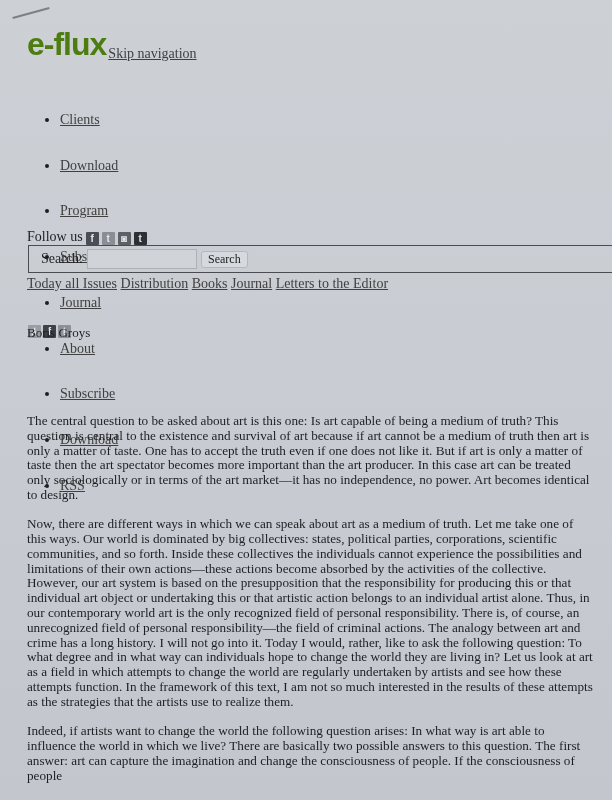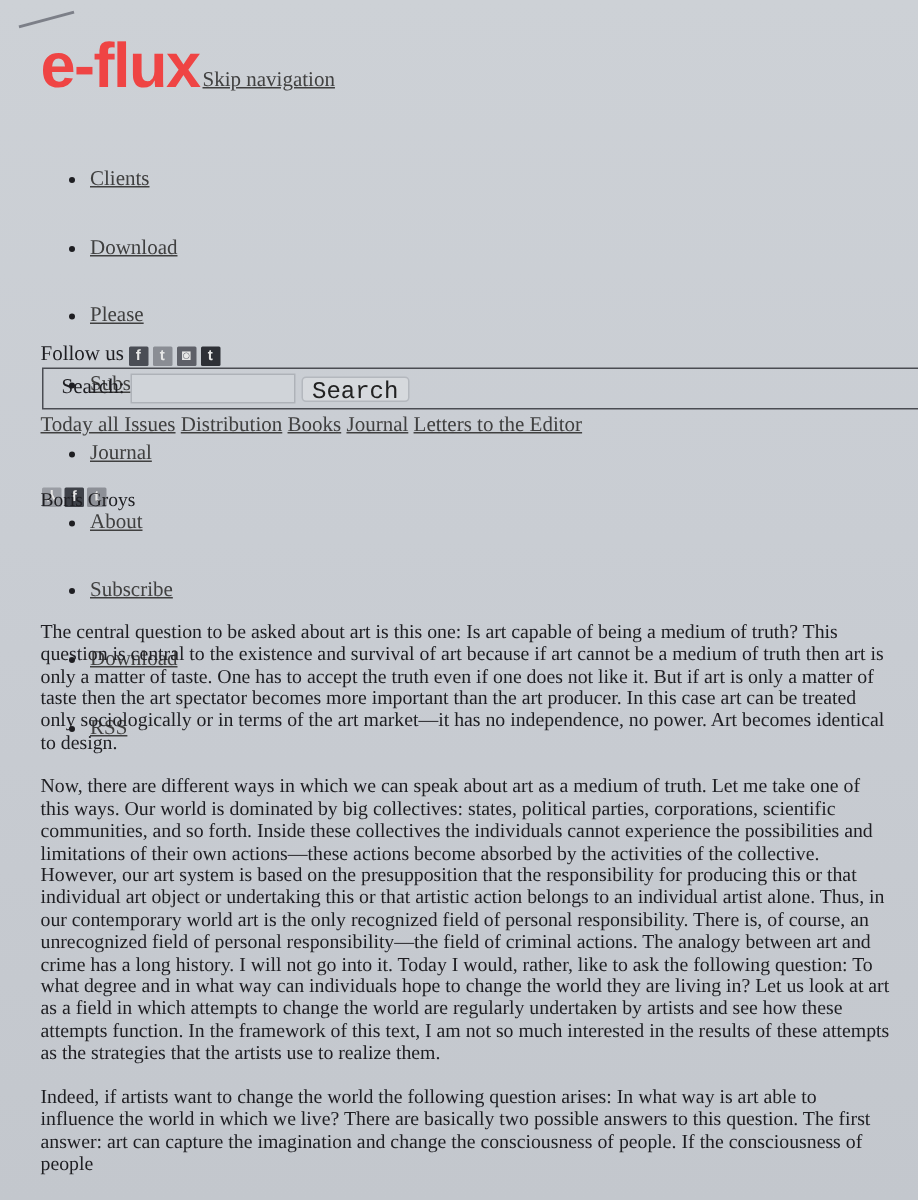--- a/index.html
+++ b/index.html
@@ -13,45 +13,45 @@
       position: relative;
     }
     .page { position: absolute; left: 0; top: 0; width: 612px; height: 800px; }
     .pen-mark {
       position: absolute; left: 12px; top: 12px; width: 38px; height: 2px;
       background: #5a5d66; transform: rotate(-15deg); opacity: .7;
     }
     .header { position: absolute; left: 27px; top: 24px; display: flex; align-items: flex-end; }
     .logo {
       font-family: "Liberation Sans", "DejaVu Sans", sans-serif;
-      font-weight: bold; font-size: 42px; line-height: 40px;
-      letter-spacing: -1px; color: #ef4444;
+      font-weight: bold; font-size: 32px; line-height: 40px;
+      letter-spacing: -1px; color: #4d7c0f;
     }
     a { color: #404040; text-decoration: underline; }
     .skip { font-size: 14px; margin-left: 2px; margin-bottom: 2px; }
     .nav { position: absolute; left: 40px; top: 82px; margin: 0; padding: 0 0 0 20px; list-style: disc; font-size: 14px; line-height: 14.7px; }
     .nav li { padding-left: 0; margin-top: 31px; }
-    .follow { position: absolute; left: 27px; top: 229px; font-size: 14px; display: flex; align-items: center; gap: 3px; }
+    .follow { position: absolute; left: 27px; top: 229px; font-size: 14px; display: flex; align-items: flex-end; gap: 3px; }
     .sicon {
       display: inline-block; width: 13px; height: 13px; border-radius: 1px;
       font-family: "Liberation Sans", sans-serif; font-weight: bold;
       font-size: 10px; line-height: 13px; text-align: center; color: #e6e6e6;
     }
     .search-box {
       position: absolute; left: 28px; top: 245px; width: 606px; height: 28px;
       border: 1.5px solid #4a4c52; box-sizing: border-box;
       display: flex; align-items: center; padding-left: 12px; font-size: 14px;
     }
     .search-input {
       margin-left: 4px; width: 104px; height: 16px;
       border: 1px solid #aeb2b8; background: #d0d4d9;
     }
     .search-btn {
       margin-left: 4px; height: 17px; padding: 0 6px;
-      font-family: Liberation Mono, monospace; font-size: 16px;
+      font-family: Liberation Serif, serif; font-size: 12px;
       border: 1px solid #b4b8be; border-radius: 3px; background: #d6d9dd; color: #222; text-align: center;
     }
     .issue-links { position: absolute; left: 27px; top: 276px; font-size: 14px; }
     .note {
       position: absolute; left: 27px; top: 292px; width: 560px;
       font-family: "DejaVu Serif", serif; font-size: 12.4px; line-height: 15px;
     }
     .share { position: absolute; left: 28px; top: 325px; display: flex; gap: 2px; }
     .author { position: absolute; left: 27px; top: 325px; font-size: 13px; }
     h1 {
@@ -68,21 +68,21 @@
   <div class="pen-mark"></div>
 
   <div class="header">
     <span class="logo">e-flux</span>
     <a href="#" class="skip">Skip navigation</a>
   </div>
 
   <ul class="nav">
     <li><a href="#">Clients</a></li>
     <li><a href="#">Download</a></li>
-    <li><a href="#">Please</a></li>
+    <li><a href="#">Program</a></li>
     <li><a href="#">Subscribe</a></li>
     <li><a href="#">Journal</a></li>
     <li><a href="#">About</a></li>
     <li><a href="#">Subscribe</a></li>
     <li><a href="#">Download</a></li>
     <li><a href="#">RSS</a></li>
   </ul>
 
   <div class="follow">
     <span>Follow us</span>

